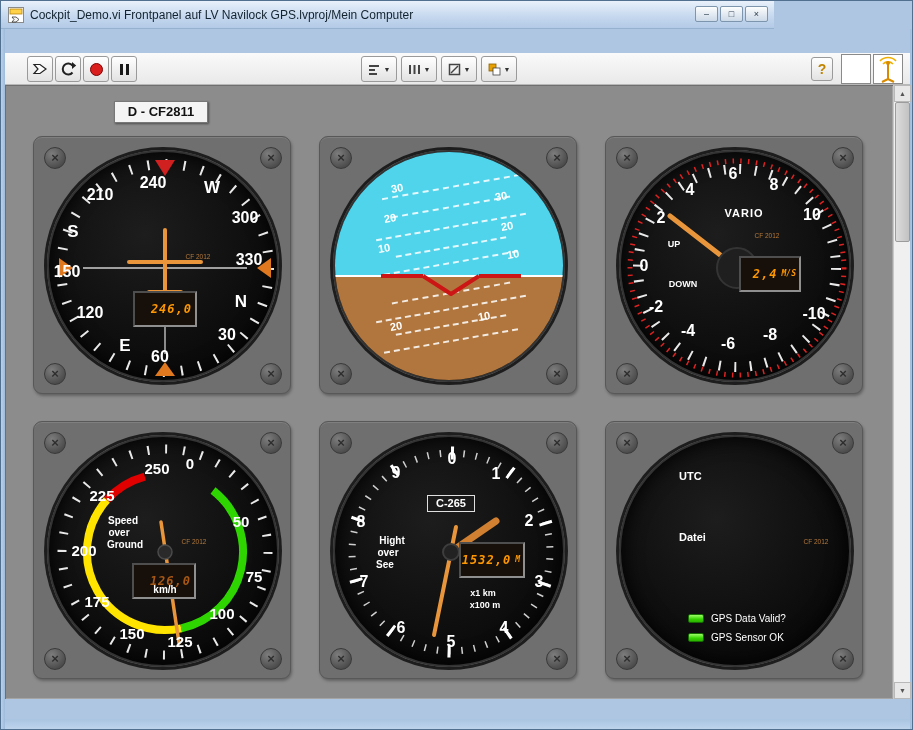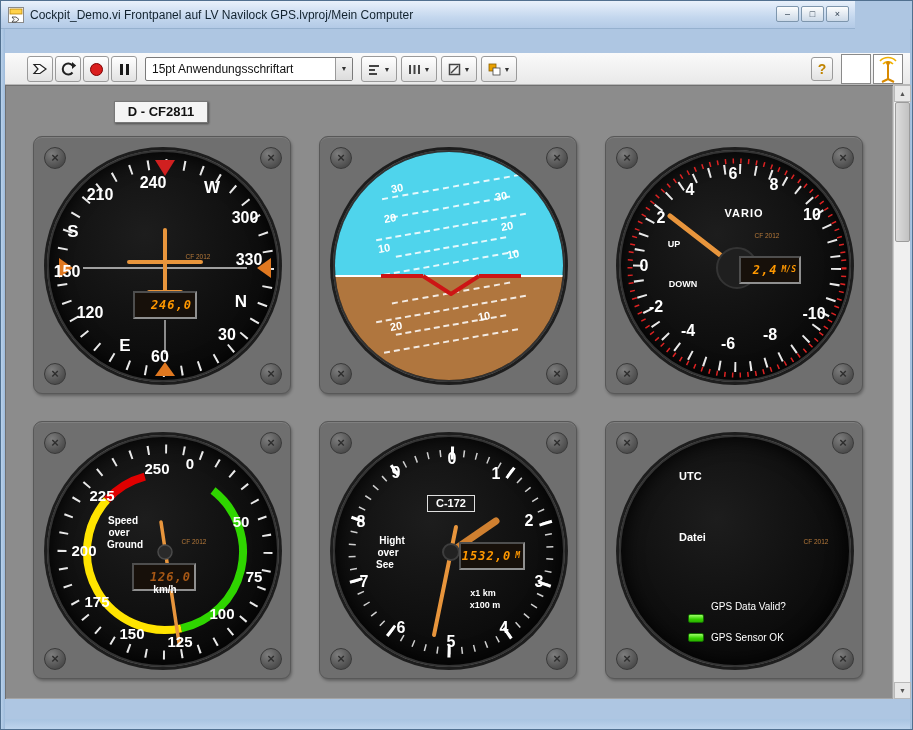--- a/index.html
+++ b/index.html
@@ -3,21 +3,21 @@
 <meta charset="utf-8">
 <style>
   * { margin:0; padding:0; box-sizing:border-box; }
   html,body { background:#d0d0d0; }
   body { font-family:"Liberation Sans", sans-serif; }
 
   .window { position:relative; width:913px; height:730px; background:#aec6e2;
             border:1px solid #51708f; overflow:hidden; }
 
   
-  .titlebar { position:absolute; left:0; top:0; width:854px; height:28px;
+  .titlebar { position:absolute; left:0; top:0; width:773px; height:28px;
               background:linear-gradient(#e9f1fb, #c4d7ee 60%, #b3cae6);
               border-bottom:1px solid #96b1cf;text-decoration:underline; }
   .app-icon { position:absolute; left:7px; top:6px; width:16px; height:16px; }
   .title-text { position:absolute; left:29px; top:7px; font-size:12px; color:#13232f; white-space:nowrap; }
   .win-btns { position:absolute; right:6px; top:5px; display:flex; gap:2px; }
   .win-btn { width:23px; height:16px; background:linear-gradient(#fdfdfd,#ccd9e8);
              border:1px solid #7e96ad; border-radius:2px; font-size:9px; line-height:14px;
              text-align:center; color:#2a3a4a; cursor:default; }
 
   
@@ -84,21 +84,21 @@
 
   .dial-num { position:absolute; transform:translate(-50%,-50%); color:#fff; font-weight:bold;
               font-size:16px; white-space:nowrap; }
   .dial-num.lg { font-size:17px; }
   .dial-num.sm { font-size:15px; }
   .gtitle { position:absolute; transform:translate(-50%,-50%); color:#fff; font-weight:bold; font-size:11px; letter-spacing:1px; }
   .gcap  { position:absolute; transform:translate(-50%,-50%); color:#fff; font-weight:bold; font-size:10px; line-height:12px; text-align:center; }
   .gcap9 { font-size:9px; }
   .brand { position:absolute; transform:translate(-50%,-50%); color:#b5793a; font-size:6.5px; white-space:nowrap; }
 
-  .lcd { position:absolute; height:28px; background:#17100a; border:2px solid;
+  .lcd { position:absolute; height:36px; background:#17100a; border:2px solid;
          border-color:#4e4e4e #8f8f8f #8f8f8f #4e4e4e; color:#ff9800;
          font-family:"DejaVu Sans Mono", monospace; font-style:italic; font-weight:bold; font-size:12px;
          text-align:right; padding:0 3px; letter-spacing:1px; line-height:14px;
          display:flex; align-items:center; justify-content:flex-end; }
   .lcd .lcd-unit { font-size:8px; margin-left:4px; letter-spacing:0; }
   .lcd.dim { color:#a85815; }
   .lcd-clock { position:absolute; width:128px; height:27px; background:#17100a; border:2px solid;
                border-color:#4e4e4e #8f8f8f #8f8f8f #4e4e4e; color:#ff9800;
                font-family:"DejaVu Sans Mono", monospace; font-style:italic; font-weight:bold; font-size:17px;
                letter-spacing:2px; text-align:center; line-height:23px; }
@@ -170,24 +170,20 @@
     <div class="tbtn" style="left:78px">
       <span class="abort-dot"></span>
     </div>
     <div class="tbtn" style="left:106px">
       <span class="pause-bars">
           <i></i>
           <i></i>
         </span>
     </div>
 
-    <div class="fontbox">
-      <span class="fb-text">15pt Anwendungsschriftart</span>
-      <span class="fb-arr">▼</span>
-    </div>
 
     <div class="dropbtn" style="left:356px">
       <svg width="13" height="13" viewBox="0 0 13 13">
         <rect x="1" y="2" width="10" height="2" fill="#444"></rect>
           <rect x="1" y="6" width="6" height="2" fill="#444"></rect>
           <rect x="1" y="10" width="8" height="2" fill="#444"></rect>
       </svg>
         <span class="da">▼</span>
     </div>
     <div class="dropbtn" style="left:396px">
@@ -385,21 +381,21 @@
         <span class="dial-num" style="left:117px;top:22px">0</span>
         <span class="dial-num" style="left:161px;top:37px">1</span>
         <span class="dial-num" style="left:194px;top:84px">2</span>
         <span class="dial-num" style="left:204px;top:145px">3</span>
         <span class="dial-num" style="left:169px;top:191px">4</span>
         <span class="dial-num" style="left:116px;top:205px">5</span>
         <span class="dial-num" style="left:66px;top:191px">6</span>
         <span class="dial-num" style="left:29px;top:145px">7</span>
         <span class="dial-num" style="left:26px;top:85px">8</span>
         <span class="dial-num" style="left:61px;top:36px">9</span>
-        <div class="c172-box">C-172</div>
+        <div class="c172-box">C-265</div>
         <span class="gcap" style="left:57px;top:104px">Hight</span>
         <span class="gcap" style="left:53px;top:116px">over</span>
         <span class="gcap" style="left:50px;top:128px">See</span>
         <div class="lcd" style="left:124px;top:105px;width:66px">
           <span>1532,0</span>
           <span class="lcd-unit">M</span>
         </div>
         <span class="gcap gcap9" style="left:148px;top:156px">x1 km</span>
         <span class="gcap gcap9" style="left:150px;top:168px">x100 m</span>
       </div>
@@ -408,21 +404,21 @@
     <div class="ipanel" style="left:600px;top:336px">
       <span class="screw" style="left:10px;top:10px">×</span>
       <span class="screw" style="left:226px;top:10px">×</span>
       <span class="screw" style="left:10px;top:226px">×</span>
       <span class="screw" style="left:226px;top:226px">×</span>
       <div class="gauge">
         <span class="clk-label" style="left:58px;top:33px">UTC</span>
         <span class="clk-label" style="left:58px;top:94px">Datei</span>
         <span class="brand" style="left:195px;top:104px">CF 2012</span>
         <span class="led" style="left:67px;top:177px"></span>
-        <span class="led-label" style="left:90px;top:164px">GPS Data Valid?</span>
+        <span class="led-label" style="left:90px;top:176px">GPS Data Valid?</span>
         <span class="led" style="left:67px;top:196px"></span>
         <span class="led-label" style="left:90px;top:195px">GPS Sensor OK</span>
       </div>
     </div>
 
   </div>
 
   <div class="vscroll">
     <div class="varrow" style="top:0">▲</div>
     <div class="vthumb"></div>

